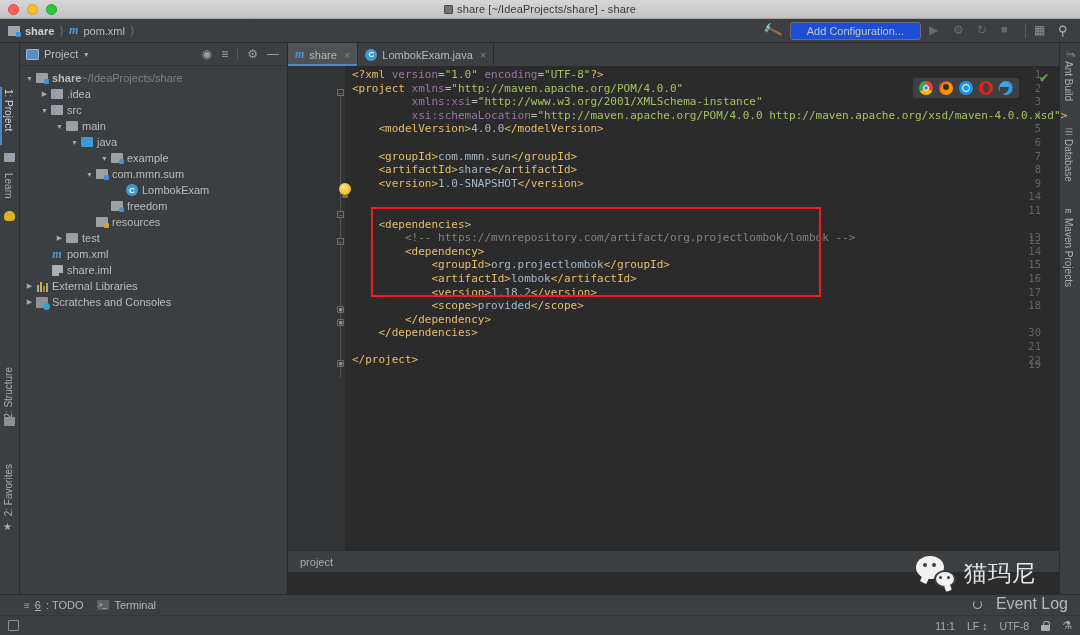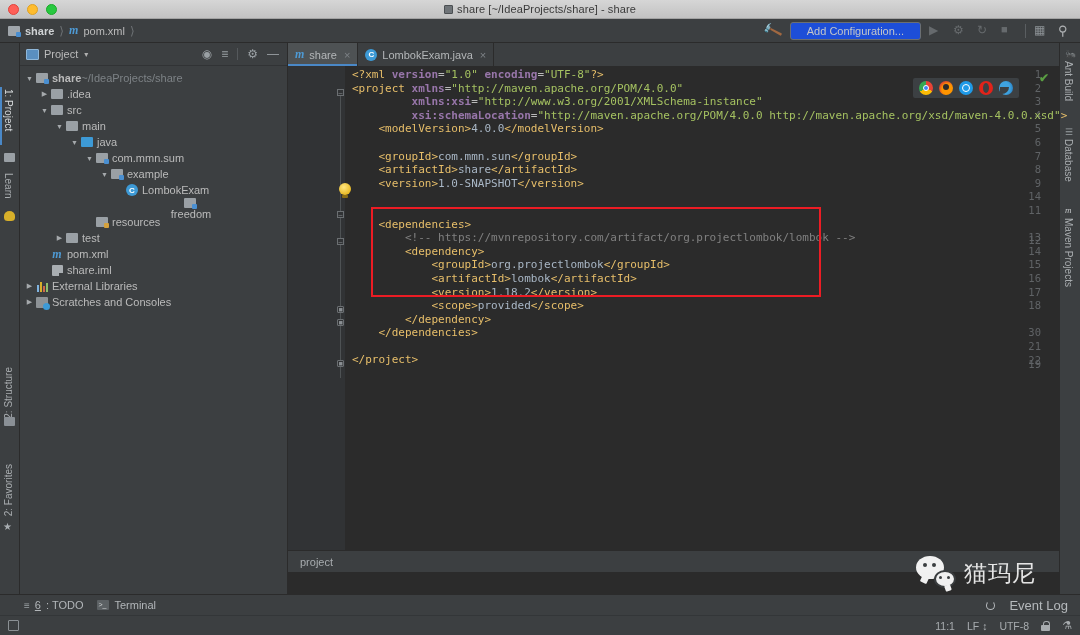--- a/index.html
+++ b/index.html
@@ -163,21 +163,21 @@
     font-family:"DejaVu Sans Mono", monospace; text-align:right; width:24px;
   }
   .code {
     position:absolute; left:57px; top:0; right:0; bottom:0;
     font-family:"DejaVu Sans Mono", monospace; font-size:11px; line-height:13.6px;
     color:#a9b7c6; white-space:pre; padding-top:2px;
   }
   .ln { height:13.6px; padding-left:7px; }
   .tag { color:#e8bf6a;margin-top:32px; }
   .attr { color:#bababa; }
-  .aname { color:#9876aa;font-weight:bold; }
+  .aname { color:#9876aa; }
   .str { color:#a5c261; }
   .txt { color:#a9b7c6; }
   .cmt { color:#808080; }
   .pi  { color:#e8bf6a; }
 
   .fold-mark {
     position:absolute; left:49px; width:7px; height:7px;
     border:1px solid #6b6f72; color:#8a8f93; font-size:7px; line-height:6px;
     text-align:center; background:#313335;
   }
@@ -235,21 +235,21 @@
     background:#3c3f41; border-top:1px solid #333638;
     display:flex; align-items:center; padding:0 8px;
     font-size:10.5px; color:#a8acaf;
   }
   .st-left { display:flex; align-items:center; gap:6px; }
   .sq-ico { width:11px; height:11px; border:1px solid #8b9094; border-radius:1px; }
   .st-right { margin-left:auto; display:flex; align-items:center; gap:12px; }
   .lock-ico { width:9px;height:10px;position:relative;display:inline-block;}
   .lock-ico:before{content:'';position:absolute;left:2px;top:0;width:5px;height:5px;border:1.5px solid #a8acaf;border-bottom:none;border-radius:3px 3px 0 0;}
   .lock-ico:after{content:'';position:absolute;left:0;bottom:0;width:9px;height:6px;background:#a8acaf;border-radius:1px;}
-  .eventlog { position:absolute; right:12px; bottom:22px; font-size:13px; color:#b5b9bc; display:flex; align-items:center; gap:14px;}
+  .eventlog { position:absolute; right:12px; bottom:22px; font-size:16px; color:#b5b9bc; display:flex; align-items:center; gap:14px;}
   .eventlog .ring { width:9px;height:9px;border:1.4px solid #b5b9bc;border-radius:50%;border-top-color:transparent;}
 
   
   .watermark {
     position:absolute; right:44px; bottom:45px;
     display:flex; align-items:center; gap:8px; opacity:.93;
   }
   .wx-logo { position:relative; width:40px; height:34px; }
   .wx-big {
     position:absolute; left:0; top:0; width:28px; height:23px;
@@ -388,42 +388,42 @@
           </span>
           <span class="tlabel">main</span>
         </div>
         <div class="tnode" style="padding-left: 49px;">
           <span class="tarrow">▼</span>
           <span class="tico">
             <span class="fi blue"></span>
           </span>
           <span class="tlabel">java</span>
         </div>
+        <div class="tnode" style="padding-left: 79px;">
+          <span class="tarrow">▼</span>
+          <span class="tico">
+            <span class="fi pkg"></span>
+          </span>
+          <span class="tlabel">example</span>
+        </div>
         <div class="tnode" style="padding-left: 64px;">
           <span class="tarrow">▼</span>
           <span class="tico">
             <span class="fi pkg"></span>
           </span>
           <span class="tlabel">com.mmn.sum</span>
         </div>
-        <div class="tnode" style="padding-left: 79px;">
-          <span class="tarrow">▼</span>
-          <span class="tico">
-            <span class="fi pkg"></span>
-          </span>
-          <span class="tlabel">example</span>
-        </div>
         <div class="tnode" style="padding-left: 94px;">
           <span class="tarrow"></span>
           <span class="tico">
             <span class="cls-ico">C</span>
           </span>
           <span class="tlabel">LombokExam</span>
         </div>
-        <div class="tnode" style="padding-left: 79px; flex-direction: column;">
+        <div class="tnode" style="padding-left: 79px;">
           <span class="tarrow"></span>
           <span class="tico">
             <span class="fi pkg"></span>
           </span>
           <span class="tlabel">freedom</span>
         </div>
         <div class="tnode" style="padding-left: 64px;">
           <span class="tarrow"></span>
           <span class="tico">
             <span class="fi res"></span>

